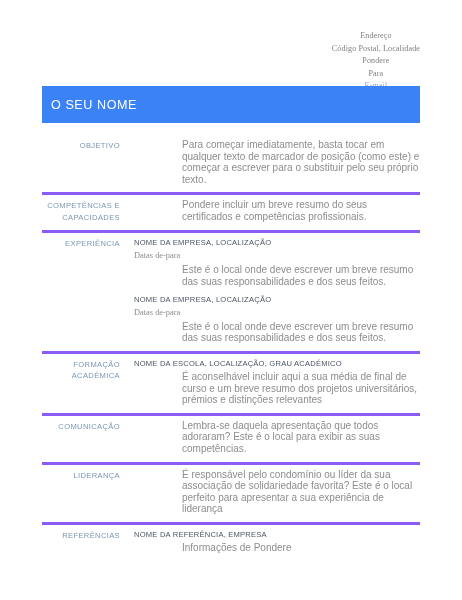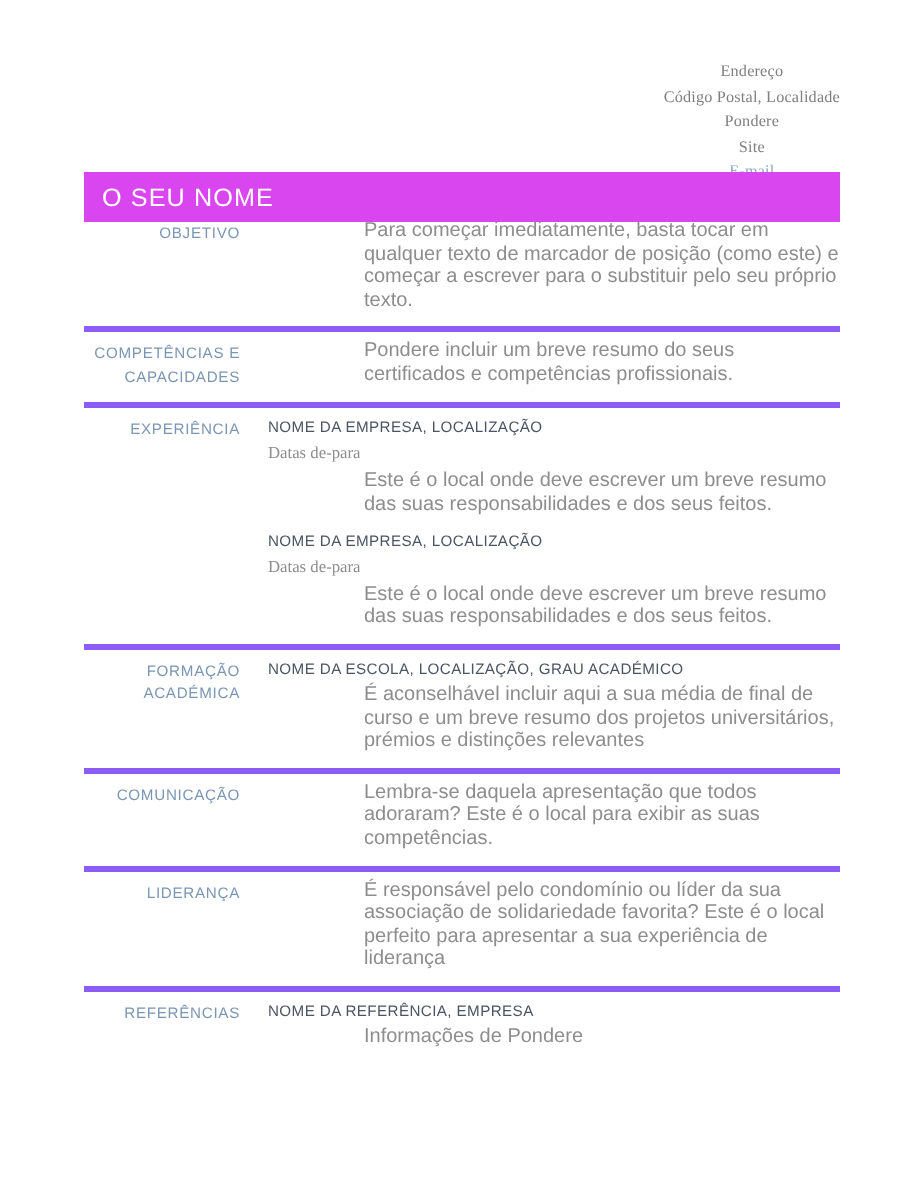--- a/index.html
+++ b/index.html
@@ -39,41 +39,41 @@
   .contact-line.email {
     color: #8fa8c4;
   }
 
   
   .name-banner {
     position: absolute;
     left: 42px;
     top: 86px;
     width: 378px;
-    height: 25px;
-    background: #d946ef;
+    height: 37px;
+    background: #3b82f6;
     box-sizing: border-box;
   }
   .name-banner-text {
     position: absolute;
     left: 9px;
     top: 50%;
     transform: translateY(-50%);
     font-family: "Liberation Sans", sans-serif;
     font-size: 12.6px;
     color: #ffffff;
     letter-spacing: 0.55px;
     white-space: nowrap;
   }
 
   
   .sections {
     position: absolute;
     left: 42px;
-    top: 106px;
+    top: 135px;
     width: 378px;
   }
   .section {
     display: flex;
     align-items: flex-start;
     padding-top: 4px;
     padding-bottom: 7px;
   }
   .section + .section {
     border-top: 3px solid #8b5cf6;
@@ -124,21 +124,21 @@
 </style>
 </head>
 <body>
 
 <div class="page">
 
   <div class="contact-header">
       <div class="contact-line">Endereço</div>
       <div class="contact-line">Código Postal, Localidade</div>
       <div class="contact-line">Pondere</div>
-      <div class="contact-line">Site</div>
+      <div class="contact-line">Para</div>
       <div class="contact-line email">E-mail</div>
     </div>
 
   <div class="name-banner">
     <div class="name-banner-text">O SEU NOME</div>
   </div>
 
   <div class="sections">
       <div class="section">
         <div class="section-label">OBJETIVO</div>

